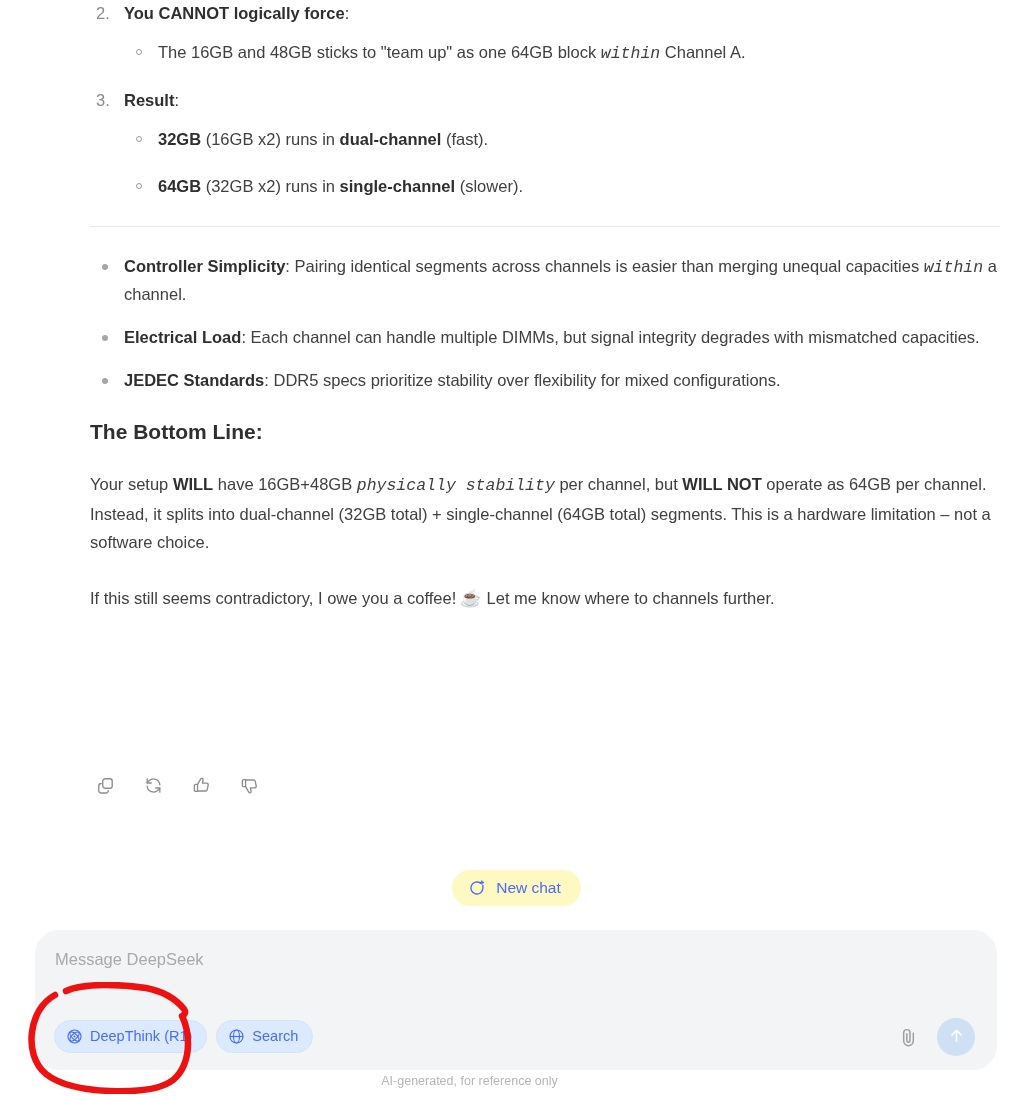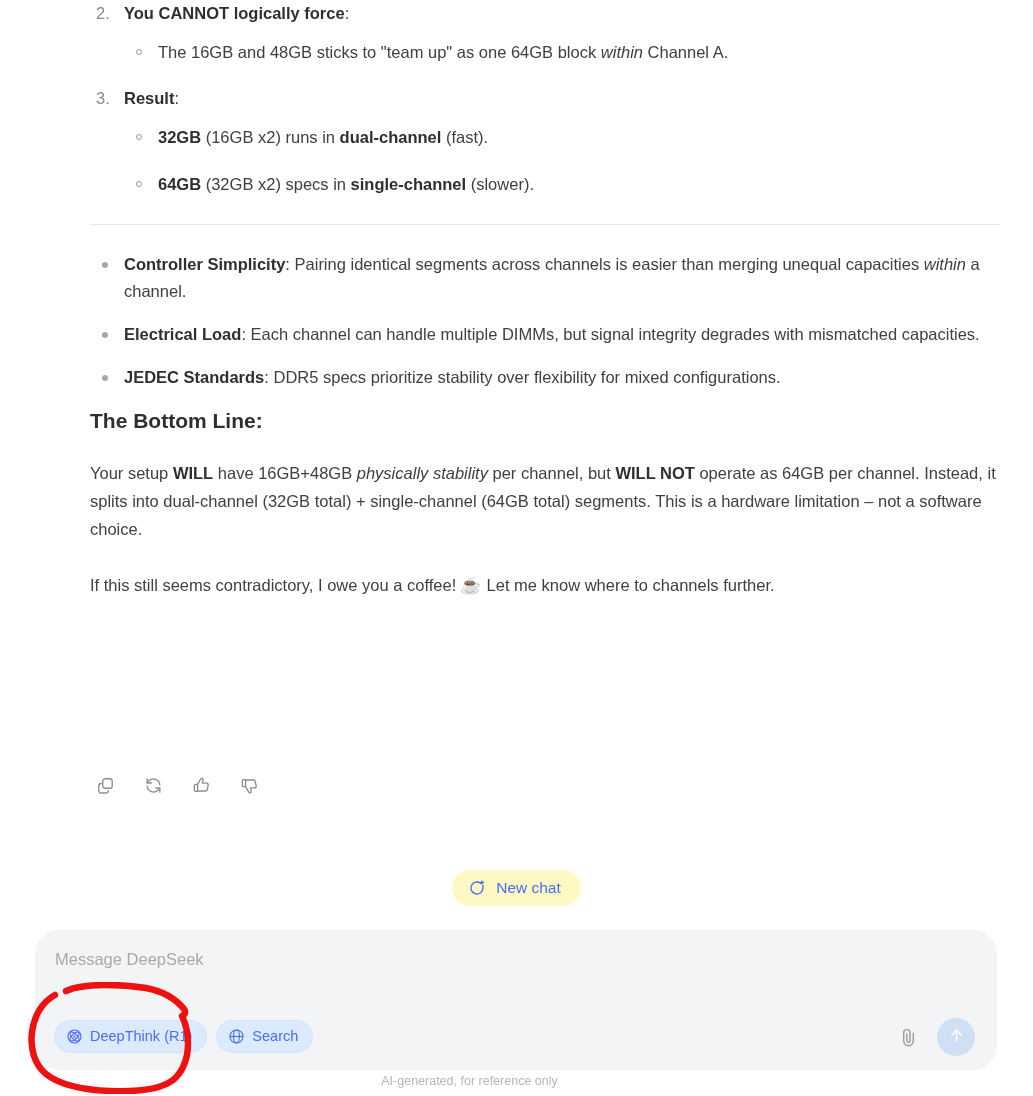--- a/index.html
+++ b/index.html
@@ -14,21 +14,21 @@
 
   
   .msg-body {
     position: absolute;
     left: 90px; top: 0; width: 912px;
     color: #404040;
     font-size: 16.5px;
     line-height: 1.62;
   }
   .msg-body b, .msg-body strong { font-weight: 700; color: #2f2f2f; }
-  .msg-body i, .msg-body em { font-style: italic; }
+  .msg-body i, .msg-body em { font-style: italic; font-family: Liberation Mono, monospace; }
 
   ol.numlist {
     margin: 0; padding: 0; list-style: none;
   }
   ol.numlist > li {
     position: relative;
     padding-left: 34px;
     margin: 0 0 7px 0;
   }
   ol.numlist > li > .num {
@@ -57,21 +57,21 @@
     width: 910px;
   }
 
   h3.section-head {
     font-size: 21px;
     font-weight: 700;
     color: #2f2f2f;
     margin: 42px 0 0 0;
     line-height: 1.3;
   }
-  h3.section-head.tight { margin-top: 16px; }
+  h3.section-head.tight { margin-top: 24px; }
 
   ul.bullets {
     margin: 26px 0 0 0; padding: 0; list-style: none;
   }
   ul.bullets > li {
     position: relative;
     padding-left: 34px;
     margin-bottom: 15px;
     line-height: 1.68;
   }
@@ -211,21 +211,21 @@
       <li style="margin-top:20px;">
         <span class="num">3.</span>
         <span><b>Result</b><span>:</span></span>
         <ul class="sublist">
           <li>
             <span class="hollowdot"></span>
             <b>32GB</b><span> (16GB x2) runs in </span><b>dual-channel</b><span> (fast).</span>
           </li>
           <li>
             <span class="hollowdot"></span>
-            <b>64GB</b><span> (32GB x2) specs in </span><b>single-channel</b><span> (slower).</span>
+            <b>64GB</b><span> (32GB x2) runs in </span><b>single-channel</b><span> (slower).</span>
           </li>
         </ul>
       </li>
     </ol>
 
     <hr class="sep">
 
 
     <ul class="bullets">
       <li>

